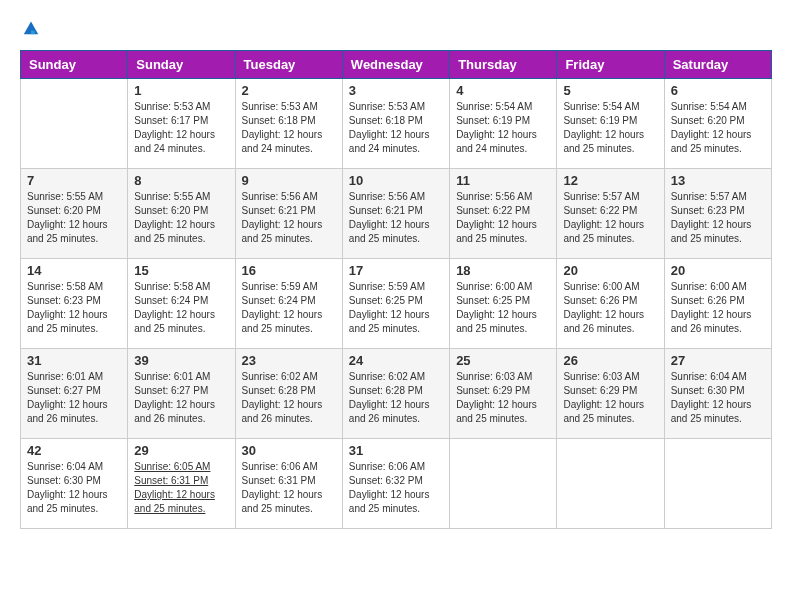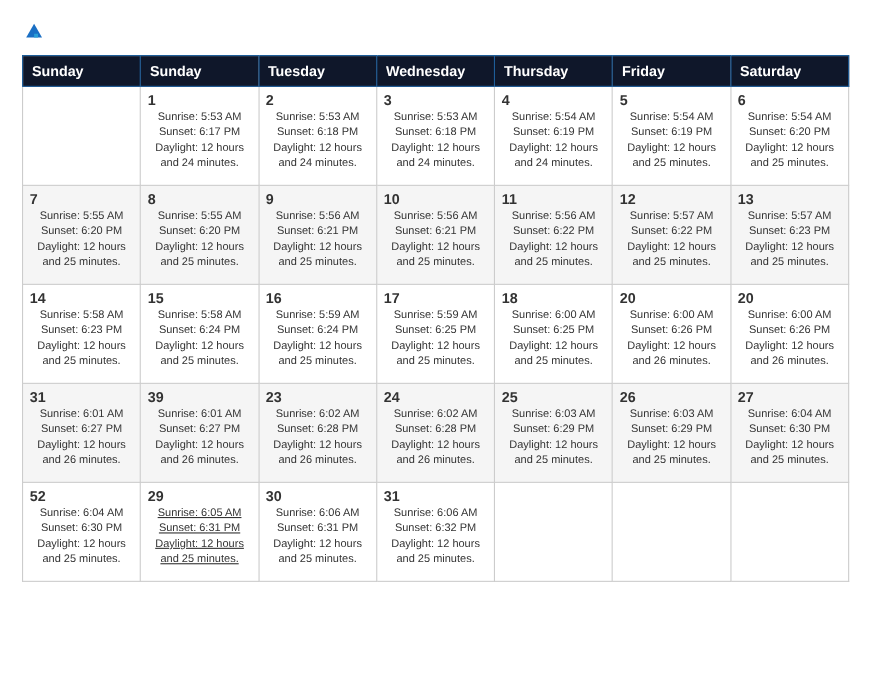--- a/index.html
+++ b/index.html
@@ -74,28 +74,27 @@
     .day-number {
       font-size: 13px;
       font-weight: bold;
       display: block;
       margin-bottom: 2px;
     }
     .day-info {
       font-size: 10px;
       line-height: 1.4;
       color: #333;
-      text-align: center;
     }
     .empty-cell {
       background: #f9f9f9;
     }
     tr:nth-child(even) td { background: #f5f5f5; }
     tr:nth-child(odd) td { background: #ffffff; }
-    tr:first-child th { background: #0f172a; }
+    tr:first-child th { background: #a21caf; }
   </style>
 </head>
 <body>
 
 <div class="header">
   <div class="logo">
     <div class="logo-text">
       <span class="logo-general"></span>
       <svg class="logo-icon" viewBox="0 0 20 20">
         <polygon points="2,18 10,4 18,18" fill="#1a6fc4"></polygon>
@@ -316,21 +315,21 @@
         <td>
           <span class="day-number">27</span>
           <div class="day-info" style="white-space: pre-line;">Sunrise: 6:04 AM
 Sunset: 6:30 PM
 Daylight: 12 hours
 and 25 minutes.</div>
         </td>
       </tr>
       <tr>
         <td>
-          <span class="day-number">52</span>
+          <span class="day-number">42</span>
           <div class="day-info" style="white-space: pre-line;">Sunrise: 6:04 AM
 Sunset: 6:30 PM
 Daylight: 12 hours
 and 25 minutes.</div>
         </td>
         <td>
           <span class="day-number">29</span>
           <div class="day-info" style="white-space: pre-line; text-decoration: underline;">Sunrise: 6:05 AM
 Sunset: 6:31 PM
 Daylight: 12 hours

